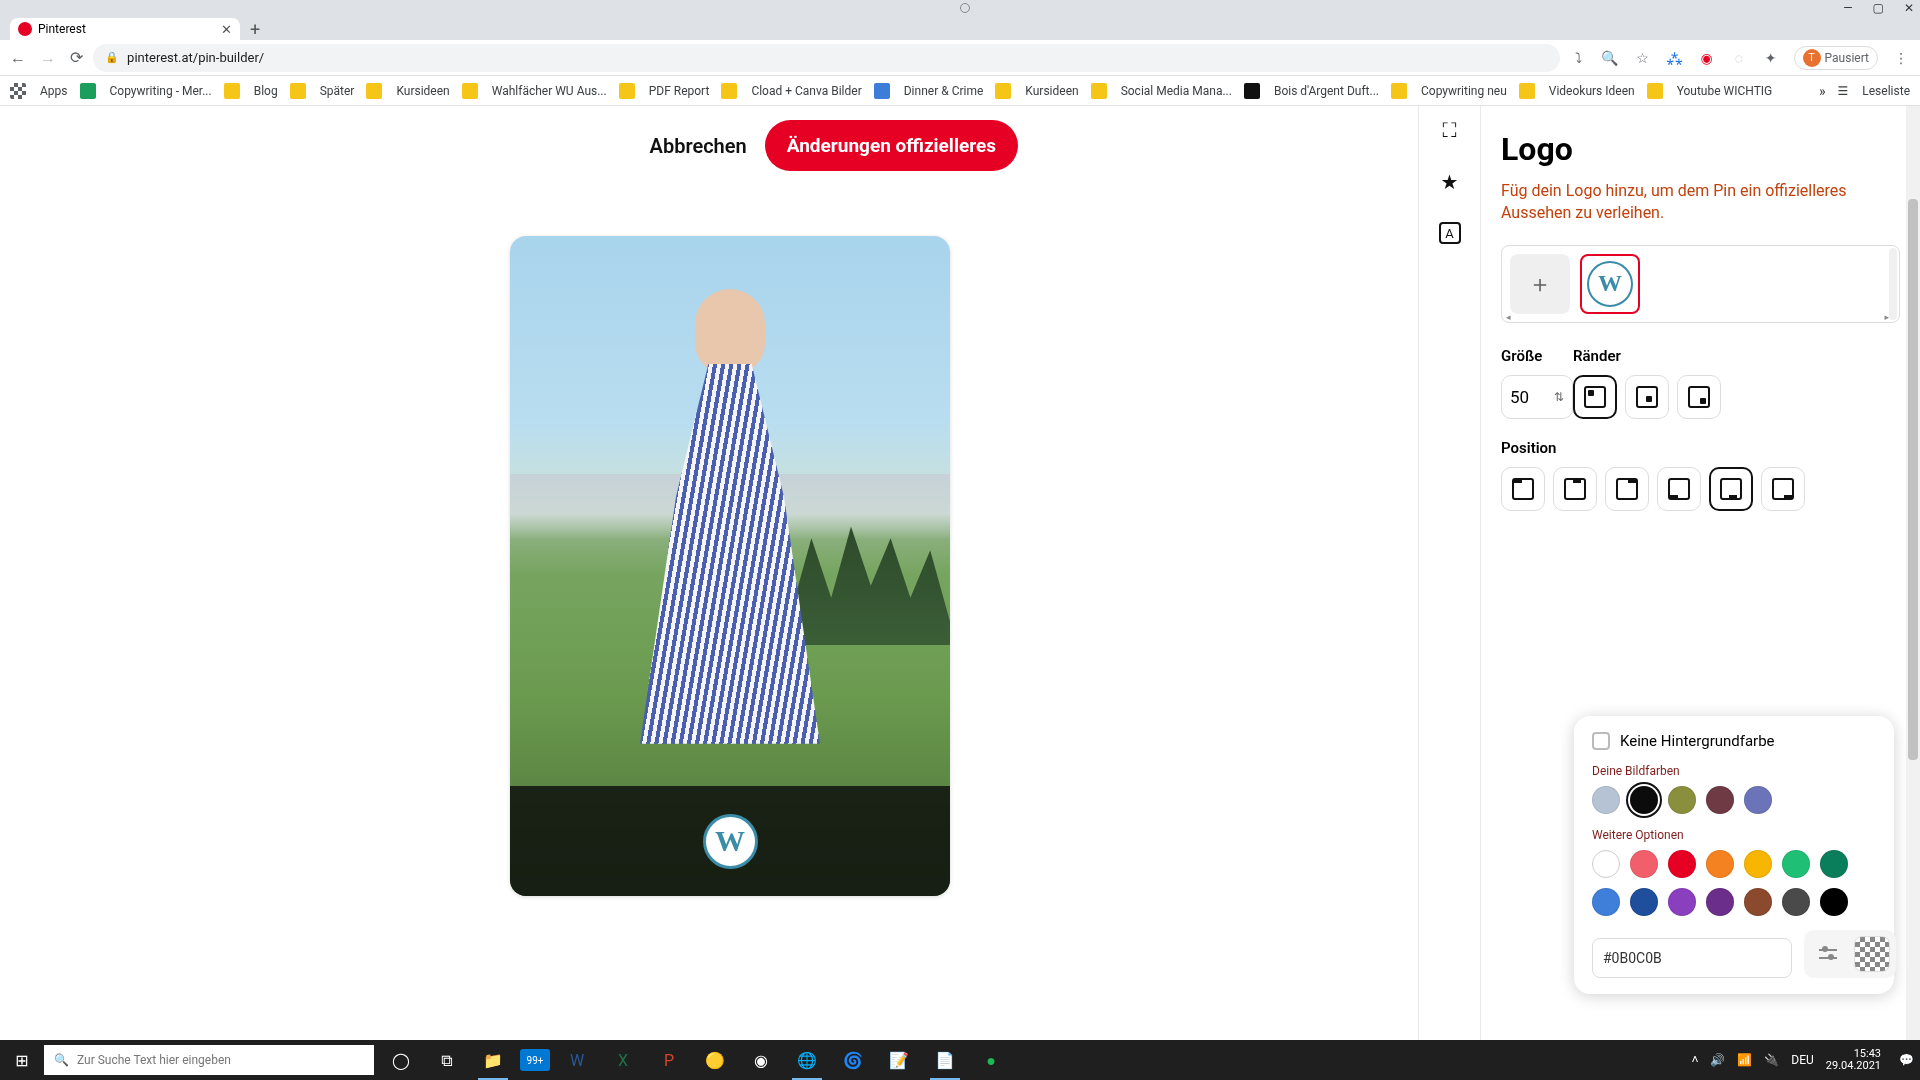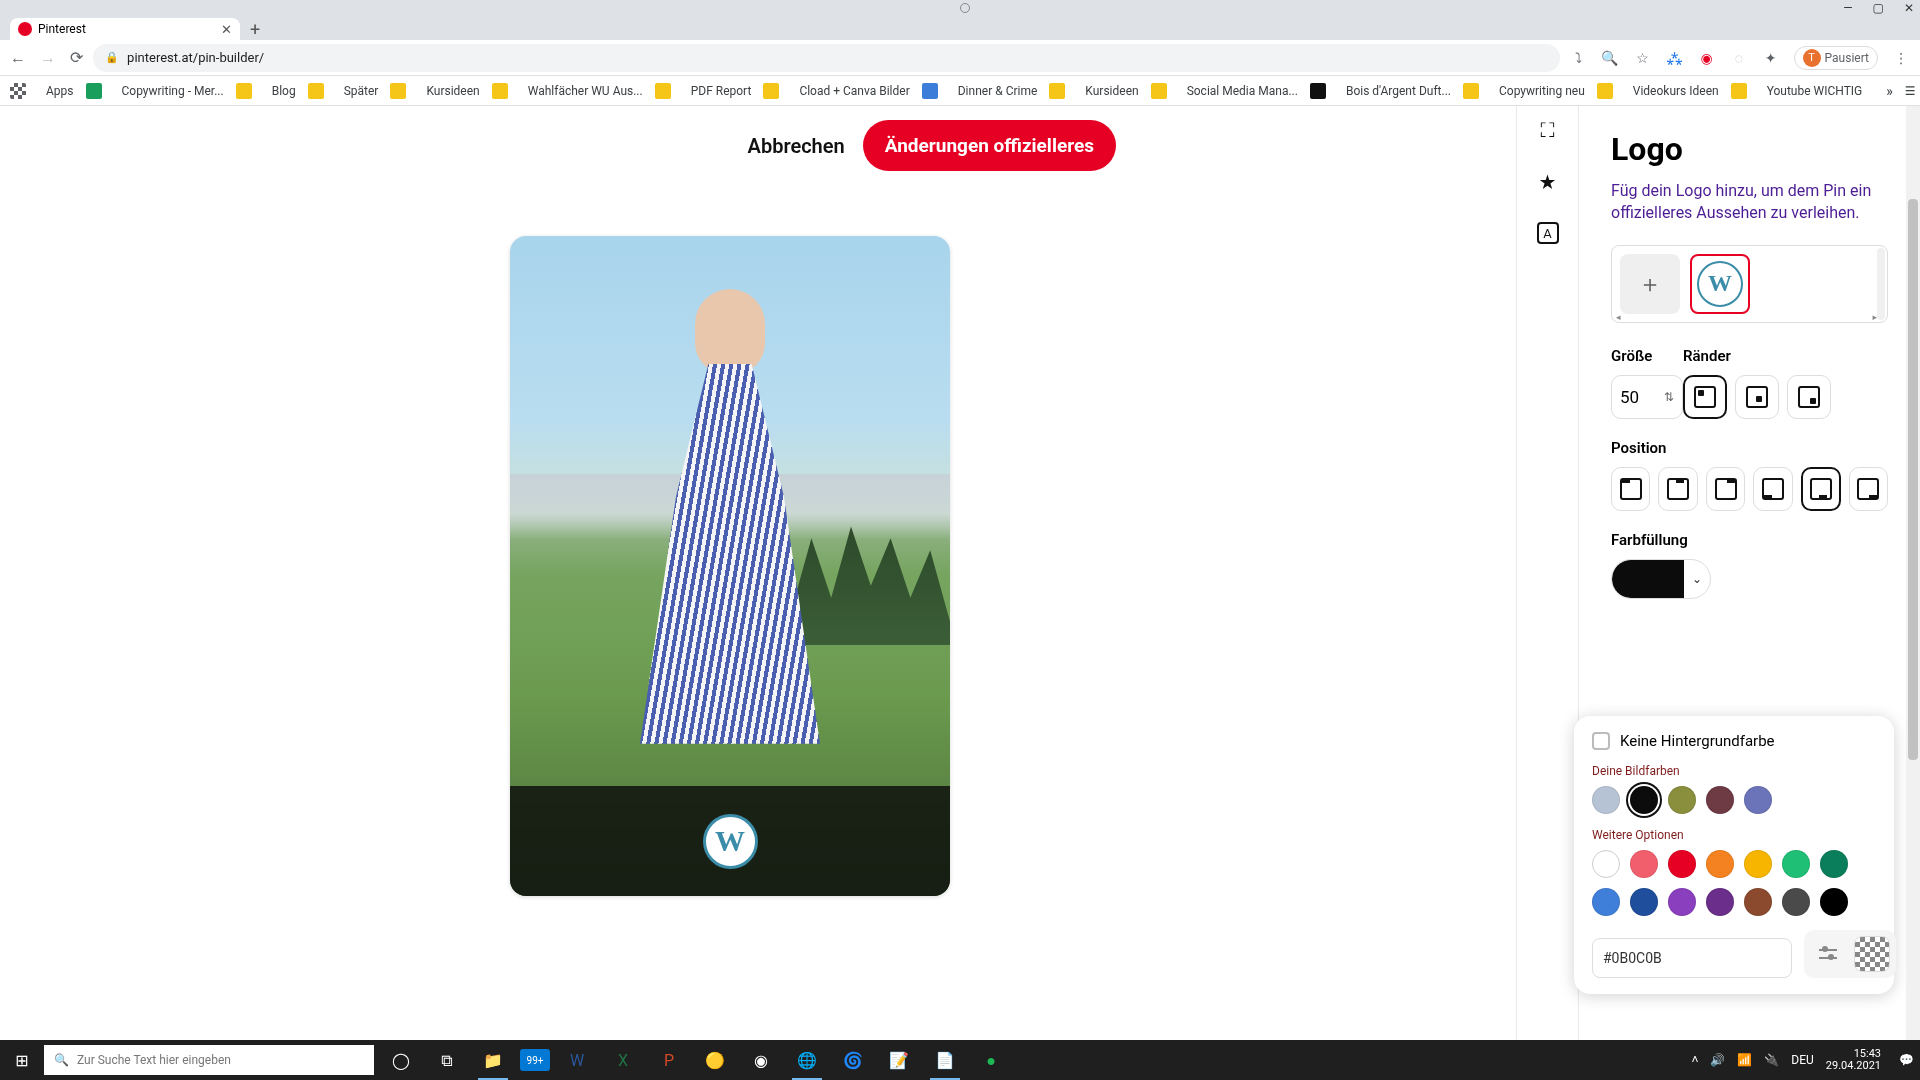--- a/index.html
+++ b/index.html
@@ -18,21 +18,21 @@
 .nav-icons { display: flex; gap: 14px; align-items: center; color: #5f6368; }
 .nav-icons span { font-size: 16px; cursor: pointer; }
 .url-bar { flex: 1; background: #f1f3f4; border-radius: 18px; height: 28px; display: flex; align-items: center; padding: 0 12px; font-size: 13px; color: #202124; gap: 8px; }
 .url-bar .lock { font-size: 11px; }
 .addr-right { display: flex; align-items: center; gap: 14px; color: #5f6368; }
 .addr-right .ext-icon { width: 18px; height: 18px; display: inline-flex; align-items: center; justify-content: center; font-size: 14px; }
 .profile-chip { display: flex; align-items: center; gap: 4px; border: 1px solid #dadce0; border-radius: 14px; padding: 2px 8px; font-size: 12px; }
 .profile-chip .avatar { width: 18px; height: 18px; border-radius: 50%; background: #e8712f; color: #fff; display: flex; align-items: center; justify-content: center; font-size: 11px; }
 
 .bookmarks { height: 30px; background: #fff; display: flex; align-items: center; padding: 0 10px; gap: 12px; border-bottom: 1px solid #e0e0e0; font-size: 12px; color: #3c4043; }
-.bookmarks .bm { display: flex; align-items: center; gap: 20px; cursor: pointer; white-space: nowrap; justify-content: space-between; }
+.bookmarks .bm { display: flex; align-items: center; gap: 14px; cursor: pointer; white-space: nowrap; justify-content: space-between; }
 .bookmarks .bm-icon { width: 16px; height: 16px; background: #f5c518; border-radius: 2px; display: inline-block; }
 .bookmarks .bm-icon.apps { background: repeating-conic-gradient(#5f6368 0 25%, transparent 0 50%); background-size: 8px 8px; }
 .bookmarks .bm-icon.green { background: #1a9e5c; }
 .bookmarks .bm-icon.blue { background: #3b7dd8; }
 .bookmarks .bm-icon.dark { background: #111; }
 .bookmarks .spacer { flex: 1; }
 .bookmarks .overflow { font-size: 14px; }
 
 
 .app { height: calc(100% - 106px - 40px); display: flex; position: relative; background: #fff; }
@@ -50,23 +50,23 @@
 .person .hair { position: absolute; top: -5px; left: -5px; width: 95px; height: 150px; background: #7a5a3f; border-radius: 50px 40px 10px 60px; z-index: -1; }
 .person .dress { width: 180px; height: 380px; margin: -10px auto 0; background: repeating-linear-gradient(100deg, #4a5fb0 0 4px, #f5f5f8 4px 8px); clip-path: polygon(38% 0, 62% 0, 80% 35%, 100% 100%, 0 100%, 20% 35%); }
 .pin-bar { position: absolute; left: 0; right: 0; bottom: 0; height: 110px; background: rgba(11,12,11,0.82); display: flex; align-items: center; justify-content: center; }
 .pin-logo { width: 55px; height: 55px; border-radius: 50%; background: #fff; border: 3px solid #3a8ca8; display: flex; align-items: center; justify-content: center; color: #3a8ca8; font-weight: 900; font-size: 30px; font-family: Georgia, serif; }
 
 
 .right-rail { width: 62px; border-left: 1px solid #e9e9e9; display: flex; flex-direction: column; align-items: center; padding-top: 12px; gap: 28px; }
 .rail-icon { font-size: 20px; color: #111; cursor: pointer; }
 
 
-.sidebar { width: 342px; border-left: 1px solid #e9e9e9; padding: 24px 32px; overflow: visible; position: relative; }
+.sidebar { width: 440px; border-left: 1px solid #e9e9e9; padding: 24px 20px; overflow: visible; position: relative; }
 .sidebar h1 { font-size: 32px; font-weight: 700; margin-bottom: 12px; }
-.sidebar .desc { font-size: 16px; color: #4c1d95; line-height: 1.4; margin-bottom: 20px; }
+.sidebar .desc { font-size: 16px; color: #c2410c; line-height: 1.4; margin-bottom: 20px; }
 .logo-picker { border: 1px solid #ddd; border-radius: 8px; padding: 8px; display: flex; gap: 10px; position: relative; margin-bottom: 24px; }
 .logo-picker .add { width: 60px; height: 60px; border-radius: 8px; background: #efefef; display: flex; align-items: center; justify-content: center; font-size: 24px; color: #5f5f5f; cursor: pointer; }
 .logo-picker .logo-item { width: 60px; height: 60px; border-radius: 8px; border: 2px solid #e60023; display: flex; align-items: center; justify-content: center; cursor: pointer; }
 .logo-picker .logo-item .w { width: 46px; height: 46px; border-radius: 50%; background: #fff; border: 2px solid #3a8ca8; display: flex; align-items: center; justify-content: center; color: #3a8ca8; font-weight: 900; font-size: 24px; font-family: Georgia, serif; }
 .logo-picker .mini-scroll { position: absolute; right: 2px; top: 2px; bottom: 2px; width: 8px; background: #f0f0f0; border-radius: 4px; }
 .logo-picker .mini-arrows { position: absolute; left: 4px; right: 10px; bottom: 0; height: 10px; display: flex; justify-content: space-between; font-size: 9px; color: #888; }
 
 .section-row { display: flex; margin-bottom: 20px; }
 .section-label { font-size: 15px; font-weight: 600; margin-bottom: 10px; }
 .size-input { width: 72px; height: 44px; border: 1px solid #ddd; border-radius: 10px; display: flex; align-items: center; justify-content: space-between; padding: 0 8px; font-size: 17px; }
@@ -335,27 +335,20 @@
             </div>
           </div>
         <div class="opt-btn">
             <div class="frame p-br">
               <div class="edge"></div>
             </div>
           </div>
       </div>
     </div>
 
-    <div class="fill-row">
-      <div class="section-label">Farbfüllung</div>
-      <div class="fill-swatch">
-        <div class="sw"></div>
-        <div class="caret">⌄</div>
-      </div>
-    </div>
 
     <div class="popover">
       <div class="chk-row">
         <div class="chk"></div>
         <span>Keine Hintergrundfarbe</span>
       </div>
       <div class="sub">Deine Bildfarben</div>
       <div class="swatches" id="img-swatches">
           <div class="swatch" style="background: rgb(182, 195, 212);"></div>
           <div class="swatch sel" style="background: rgb(11, 12, 11);"></div>

